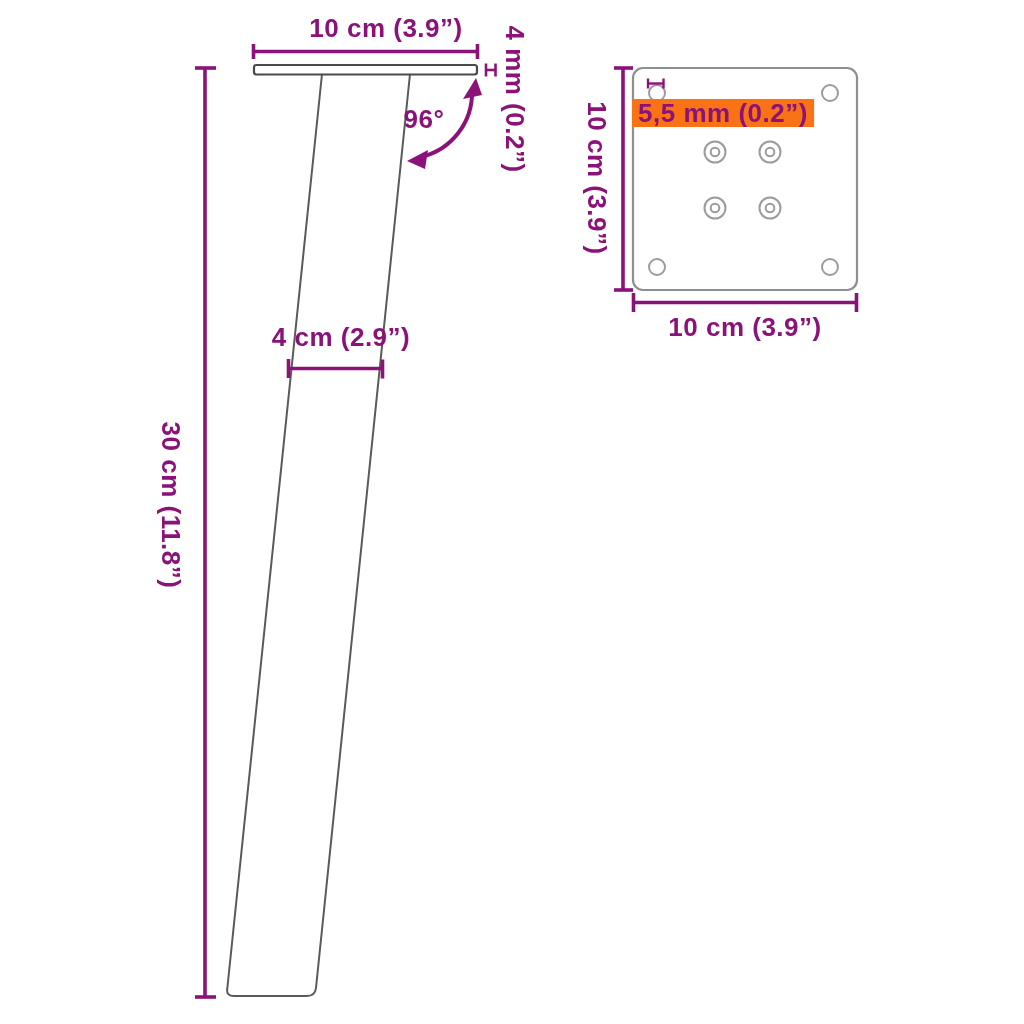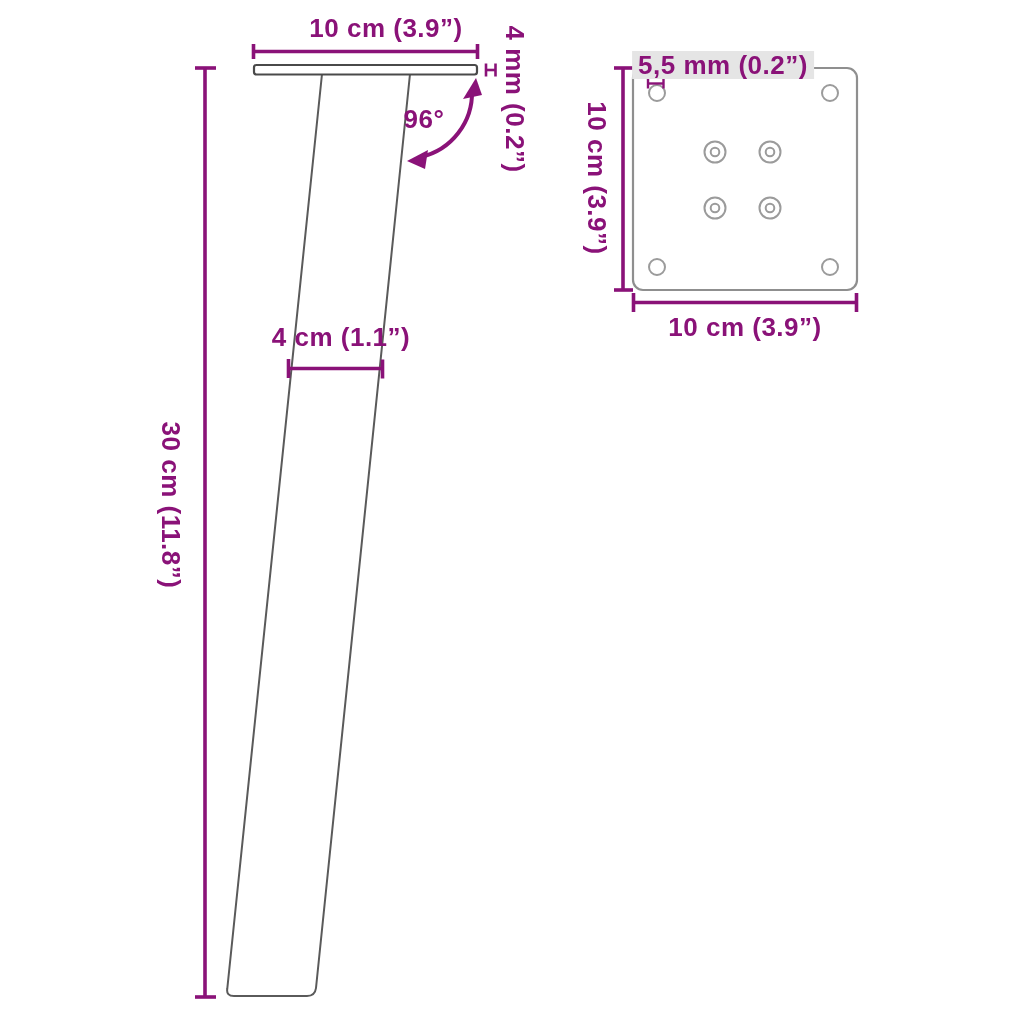--- a/index.html
+++ b/index.html
@@ -29,22 +29,23 @@
     font-weight: bold;
     white-space: nowrap;
     transform: translate(-50%, -50%);
     line-height: 1;
     letter-spacing: 0.5px;
   }
   .dim-label.rot90 {
     transform: translate(-50%, -50%) rotate(90deg);
   }
   .dim-label.on-white {
-    background: #e5e5e5;
+    background: #f97316;
     padding: 1px 6px;
+    margin-top: 48px;
   }
 </style>
 </head>
 <body>
 
 <div class="canvas">
 
   <svg class="diagram" width="1024" height="1024" viewBox="0 0 1024 1024">
 
     <g>
@@ -122,21 +123,21 @@
       <line x1="856.5" y1="293" x2="856.5" y2="312"></line>
     </g>
   </svg>
 
   <div class="dim-label" style="left:386px; top:28px;">10 cm (3.9”)</div>
 
   <div class="dim-label rot90" style="left:515px; top:99px;">4 mm (0.2”)</div>
 
   <div class="dim-label" style="left:424px; top:119px;">96°</div>
 
-  <div class="dim-label" style="left:341px; top:337px;">4 cm (1.1”)</div>
+  <div class="dim-label" style="left:341px; top:337px;">4 cm (2.9”)</div>
 
   <div class="dim-label rot90" style="left:171px; top:505px;">30 cm (11.8”)</div>
 
   <div class="dim-label on-white" style="left:723px; top:65px;">5,5 mm (0.2”)</div>
 
   <div class="dim-label rot90" style="left:597px; top:178px;">10 cm (3.9”)</div>
 
   <div class="dim-label" style="left:745px; top:327px;">10 cm (3.9”)</div>
 </div>
 

